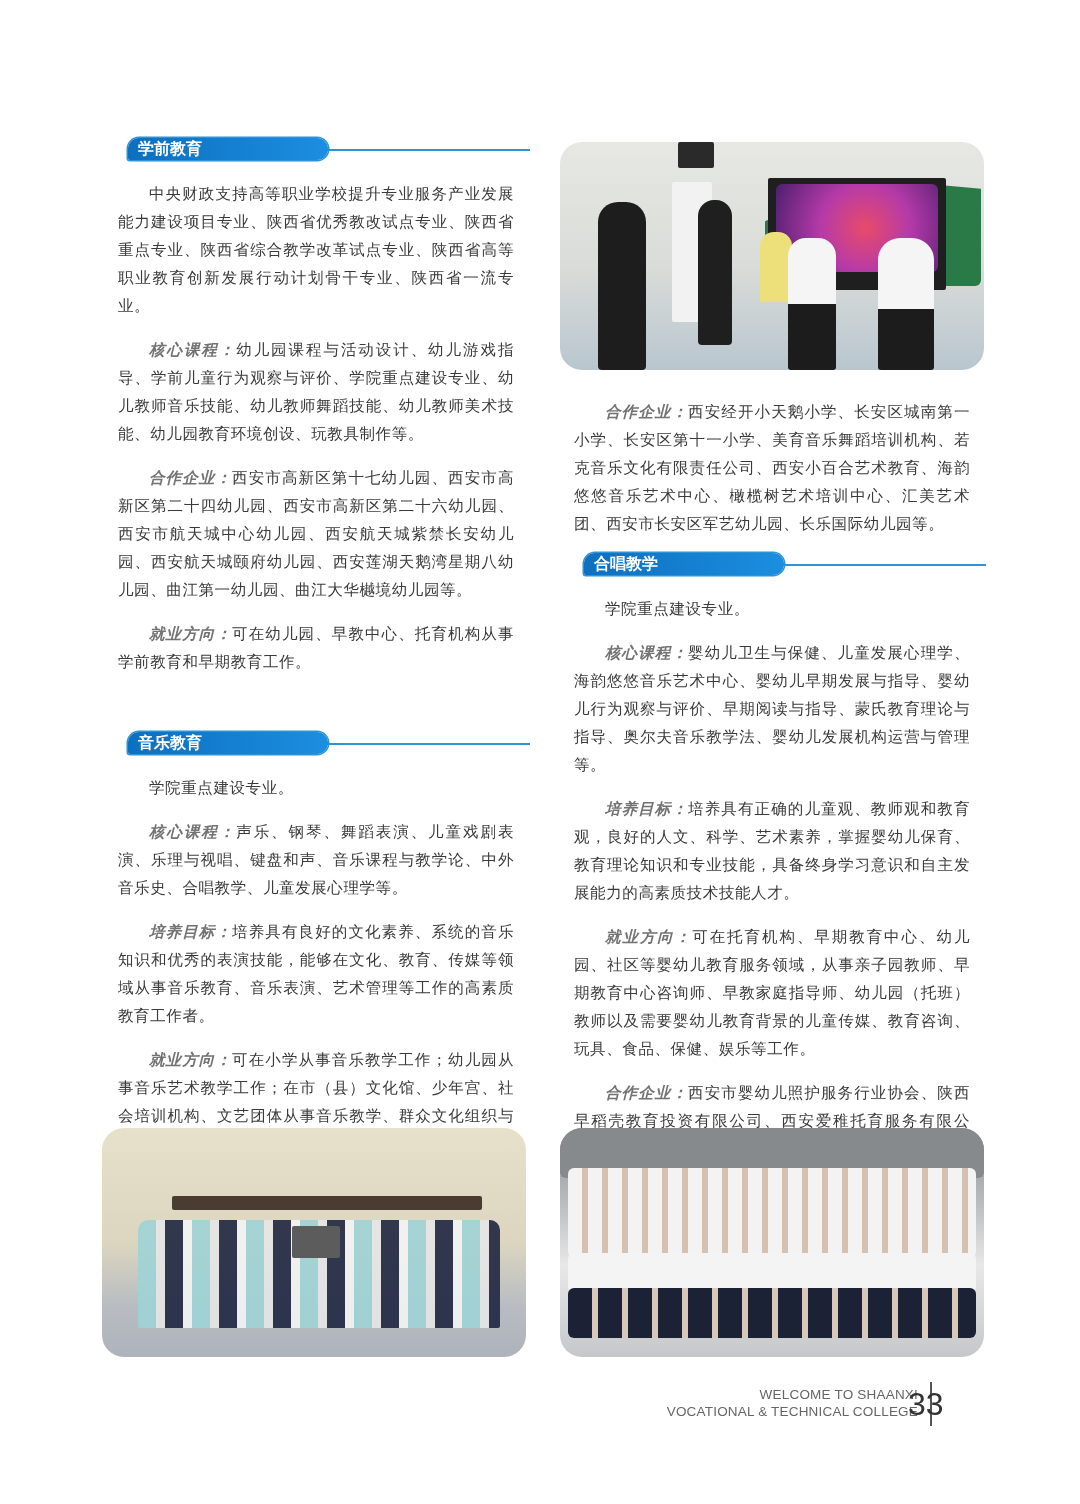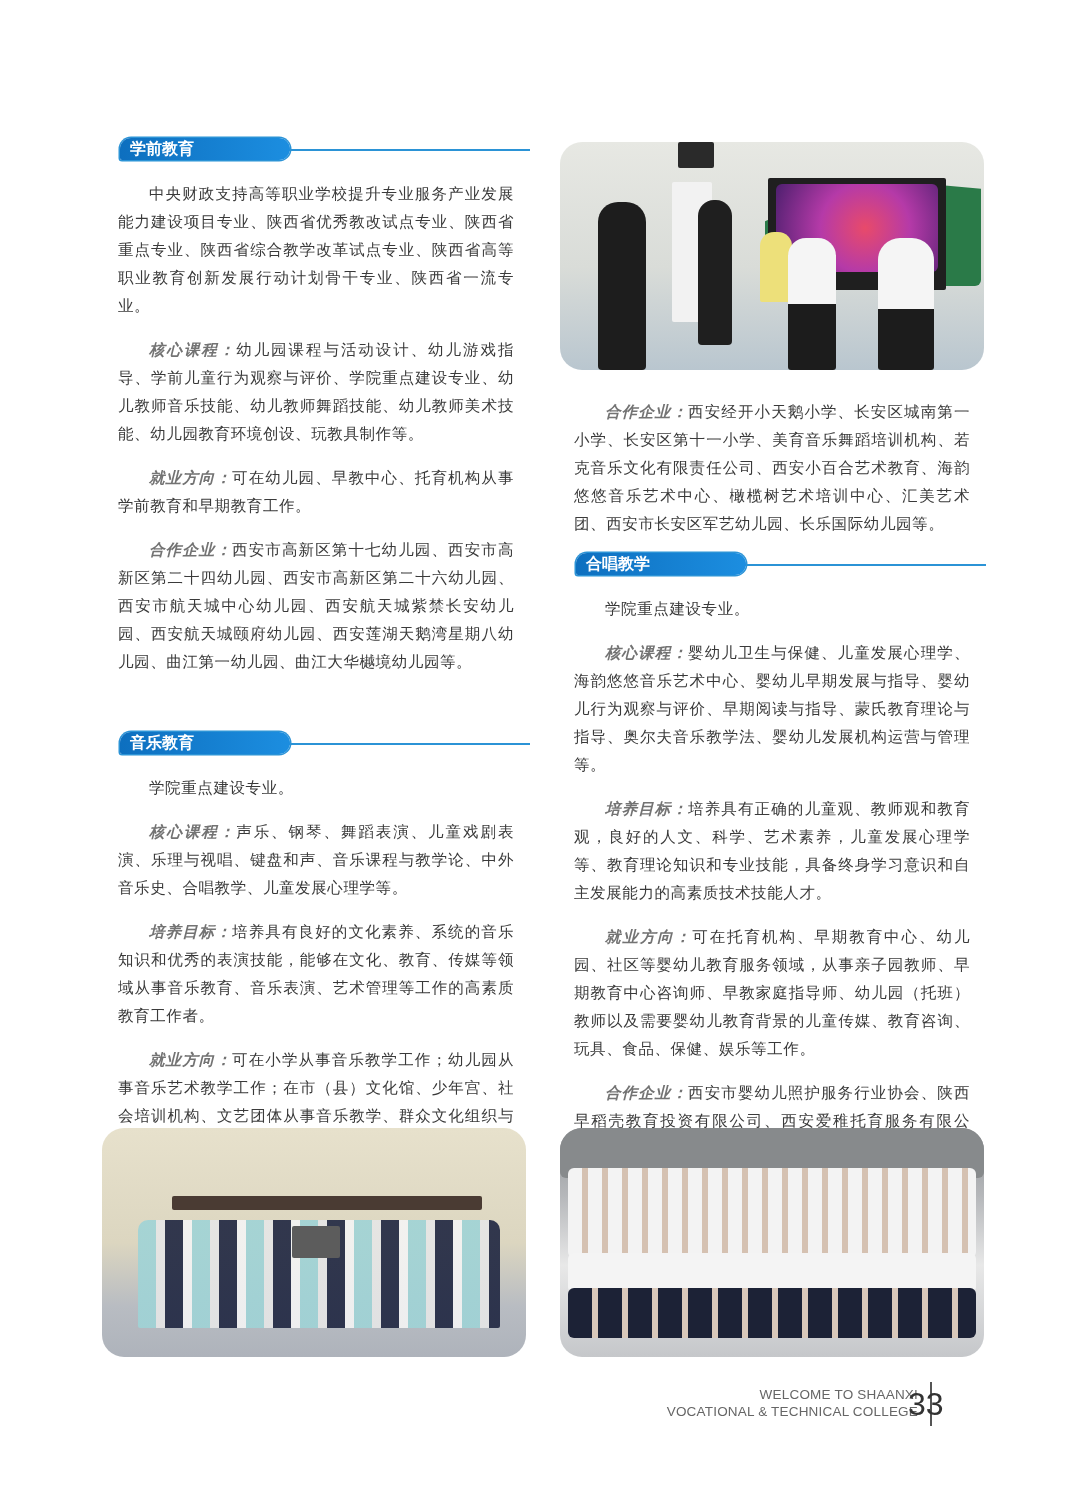--- a/index.html
+++ b/index.html
@@ -6,21 +6,21 @@
   body {
     width: 1080px; height: 1504px; background: #ffffff; position: relative; overflow: hidden;
     font-family: "DejaVu Sans", "Liberation Sans", sans-serif; color: #3a3a3a;
   }
   .col { position: absolute; width: 428px; }
   .col-left { left: 102px; top: 138px; }
   .col-right { left: 558px; top: 138px; width: 428px; }
   .sec-head { position: relative; height: 26px; margin-bottom: 4px; }
   .sec-head .line { position: absolute; left: 60px; right: 0; top: 11px; height: 1.5px; background: #2b93d6; }
   .sec-head .pill {
-    position: absolute; left: 18px; top: 0; height: 22px; width: 170px;
+    position: absolute; left: 26px; top: 0; height: 22px; width: 200px;
     background: linear-gradient(90deg, #0d6fbf 0%, #1c8ee0 100%);
     border-radius: 11px 11px 11px 2px; color: #fff; font-weight: bold; font-size: 16px;
     line-height: 22px; padding-left: 10px; box-sizing: border-box;
     box-shadow: 0 0 0 1.5px #2b93d6;
   }
   p.para { margin: 16px; font-size: 15.5px; line-height: 28px; text-align: justify; letter-spacing: 0.6px; text-indent: 2em; }
   p.para .lbl { font-weight: bold; color: #737373; font-style: italic; }
   .photo { position: absolute; border-radius: 22px; overflow: hidden; }
   .ph1 { left: 560px; top: 142px; width: 424px; height: 228px;
     background: linear-gradient(180deg, #e7e8e3 0%, #d9dcd8 55%, #b9c6cf 100%); }
@@ -37,22 +37,22 @@
 </head>
 <body>
 
 <div class="col col-left">
   <div class="sec-head">
     <div class="line"></div>
     <div class="pill">学前教育</div>
   </div>
   <p class="para">中央财政支持高等职业学校提升专业服务产业发展能力建设项目专业、陕西省优秀教改试点专业、陕西省重点专业、陕西省综合教学改革试点专业、陕西省高等职业教育创新发展行动计划骨干专业、陕西省一流专业。</p>
   <p class="para"><span class="lbl">核心课程：</span><span>幼儿园课程与活动设计、幼儿游戏指导、学前儿童行为观察与评价、学院重点建设专业、幼儿教师音乐技能、幼儿教师舞蹈技能、幼儿教师美术技能、幼儿园教育环境创设、玩教具制作等。</span></p>
+  <p class="para"><span class="lbl">合作企业：</span><span>西安市高新区第十七幼儿园、西安市高新区第二十四幼儿园、西安市高新区第二十六幼儿园、西安市航天城中心幼儿园、西安航天城紫禁长安幼儿园、西安航天城颐府幼儿园、西安莲湖天鹅湾星期八幼儿园、曲江第一幼儿园、曲江大华樾境幼儿园等。</span></p>
   <p class="para"><span class="lbl">就业方向：</span><span>可在幼儿园、早教中心、托育机构从事学前教育和早期教育工作。</span></p>
-  <p class="para"><span class="lbl">合作企业：</span><span>西安市高新区第十七幼儿园、西安市高新区第二十四幼儿园、西安市高新区第二十六幼儿园、西安市航天城中心幼儿园、西安航天城紫禁长安幼儿园、西安航天城颐府幼儿园、西安莲湖天鹅湾星期八幼儿园、曲江第一幼儿园、曲江大华樾境幼儿园等。</span></p>
 
   <div style="height:40px"></div>
 
   <div class="sec-head">
     <div class="line"></div>
     <div class="pill">音乐教育</div>
   </div>
   <p class="para">学院重点建设专业。</p>
   <p class="para"><span class="lbl">核心课程：</span><span>声乐、钢琴、舞蹈表演、儿童戏剧表演、乐理与视唱、键盘和声、音乐课程与教学论、中外音乐史、合唱教学、儿童发展心理学等。</span></p>
   <p class="para"><span class="lbl">培养目标：</span><span>培养具有良好的文化素养、系统的音乐知识和优秀的表演技能，能够在文化、教育、传媒等领域从事音乐教育、音乐表演、艺术管理等工作的高素质教育工作者。</span></p>
@@ -63,21 +63,21 @@
   <p class="para"><span class="lbl">合作企业：</span><span>西安经开小天鹅小学、长安区城南第一小学、长安区第十一小学、美育音乐舞蹈培训机构、若克音乐文化有限责任公司、西安小百合艺术教育、海韵悠悠音乐艺术中心、橄榄树艺术培训中心、汇美艺术团、西安市长安区军艺幼儿园、长乐国际幼儿园等。</span></p>
 </div>
 
 <div class="col col-right" style="top:553px">
   <div class="sec-head">
     <div class="line"></div>
     <div class="pill">合唱教学</div>
   </div>
   <p class="para">学院重点建设专业。</p>
   <p class="para"><span class="lbl">核心课程：</span><span>婴幼儿卫生与保健、儿童发展心理学、海韵悠悠音乐艺术中心、婴幼儿早期发展与指导、婴幼儿行为观察与评价、早期阅读与指导、蒙氏教育理论与指导、奥尔夫音乐教学法、婴幼儿发展机构运营与管理等。</span></p>
-  <p class="para"><span class="lbl">培养目标：</span><span>培养具有正确的儿童观、教师观和教育观，良好的人文、科学、艺术素养，儿童发展心理学等、教育理论知识和专业技能，具备终身学习意识和自主发展能力的高素质技术技能人才。</span></p>
+  <p class="para"><span class="lbl">培养目标：</span><span>培养具有正确的儿童观、教师观和教育观，良好的人文、科学、艺术素养，掌握婴幼儿保育、教育理论知识和专业技能，具备终身学习意识和自主发展能力的高素质技术技能人才。</span></p>
   <p class="para"><span class="lbl">就业方向：</span><span>可在托育机构、早期教育中心、幼儿园、社区等婴幼儿教育服务领域，从事亲子园教师、早期教育中心咨询师、早教家庭指导师、幼儿园（托班）教师以及需要婴幼儿教育背景的儿童传媒、教育咨询、玩具、食品、保健、娱乐等工作。</span></p>
   <p class="para"><span class="lbl">合作企业：</span><span>西安市婴幼儿照护服务行业协会、陕西早稻壳教育投资有限公司、西安爱稚托育服务有限公司、西安大头爸爸托育服务有限公司、西安隽宁托育服务有限公司、陕西墨智教育科技有限公司、德泰曲江幼儿园、陕西星岛森林托育服务有限公司、西交小雅托育中心。</span></p>
 </div>
 
 <div class="photo ph1">
   <div class="fig" style="left:118px;top:0;width:36px;height:26px;background:#2a2a2a;border-radius:2px"></div>
   <div class="fig" style="left:112px;top:40px;width:40px;height:140px;background:#f2f2f2;border-radius:2px"></div>
   <div class="fig" style="left:205px;top:36px;width:216px;height:108px;background:#2a7a48;clip-path:polygon(0 40%,45% 0,100% 10%,100% 100%,0 100%)"></div>
   <div class="fig" style="left:208px;top:36px;width:178px;height:112px;background:#1f1f1f;border-radius:2px"></div>
   <div class="fig" style="left:216px;top:42px;width:162px;height:88px;background:radial-gradient(circle at 55% 50%,#e84a6a 0%,#b53aa8 45%,#4d1f6e 100%)"></div>

